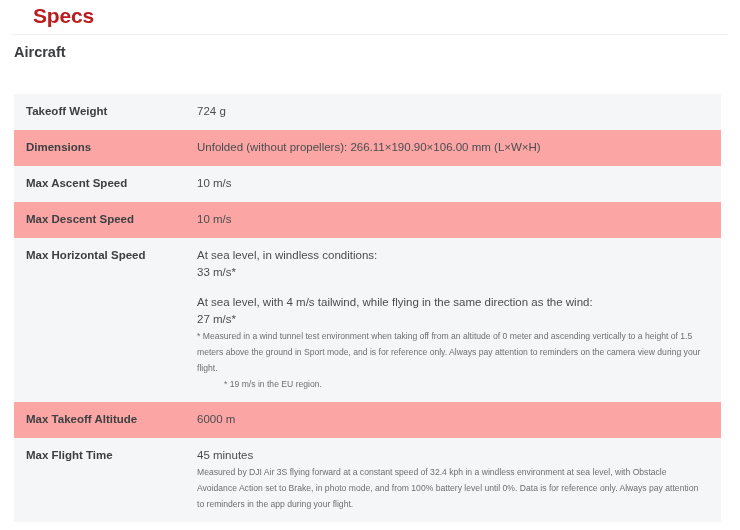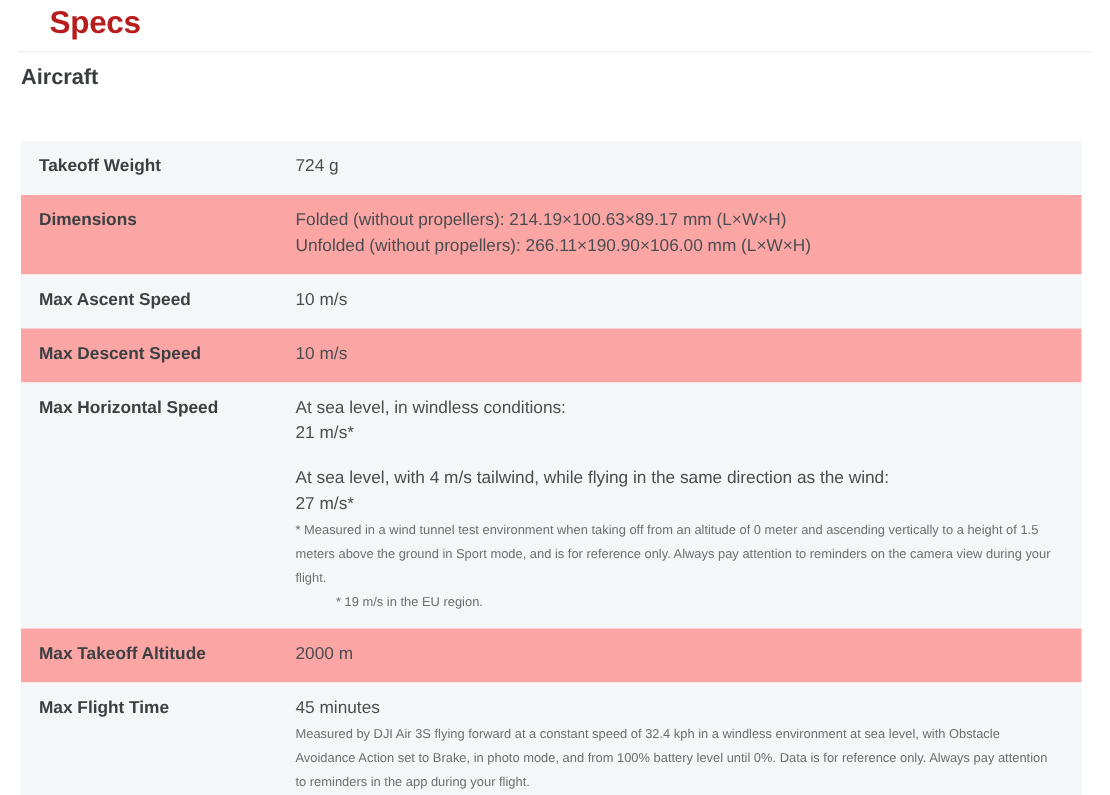--- a/index.html
+++ b/index.html
@@ -135,21 +135,20 @@
     <div class="spec-row shaded">
       <div class="spec-label">Takeoff Weight</div>
       <div class="spec-value">
         <span class="value-line">724 g</span>
       </div>
     </div>
 
     <div class="spec-row plain">
       <div class="spec-label">Dimensions</div>
       <div class="spec-value">
-        <span class="value-line">Folded (without propellers): 214.19×100.63×89.17 mm (L×W×H)</span>
         <span class="value-line">Unfolded (without propellers): 266.11×190.90×106.00 mm (L×W×H)</span>
       </div>
     </div>
 
     <div class="spec-row shaded">
       <div class="spec-label">Max Ascent Speed</div>
       <div class="spec-value">
         <span class="value-line">10 m/s</span>
       </div>
     </div>
@@ -158,33 +157,33 @@
       <div class="spec-label">Max Descent Speed</div>
       <div class="spec-value">
         <span class="value-line">10 m/s</span>
       </div>
     </div>
 
     <div class="spec-row shaded">
       <div class="spec-label">Max Horizontal Speed</div>
       <div class="spec-value">
         <span class="value-line">At sea level, in windless conditions:</span>
-        <span class="value-line">21 m/s*</span>
+        <span class="value-line">33 m/s*</span>
         <span class="value-gap"></span>
         <span class="value-line">At sea level, with 4 m/s tailwind, while flying in the same direction as the wind:</span>
         <span class="value-line">27 m/s*</span>
         <span class="note">* Measured in a wind tunnel test environment when taking off from an altitude of 0 meter and ascending vertically to a height of 1.5 meters above the ground in Sport mode, and is for reference only. Always pay attention to reminders on the camera view during your flight.</span>
         <span class="note-tight">* 19 m/s in the EU region.</span>
       </div>
     </div>
 
     <div class="spec-row plain">
       <div class="spec-label">Max Takeoff Altitude</div>
       <div class="spec-value">
-        <span class="value-line">2000 m</span>
+        <span class="value-line">6000 m</span>
       </div>
     </div>
 
     <div class="spec-row shaded">
       <div class="spec-label">Max Flight Time</div>
       <div class="spec-value">
         <span class="value-line">45 minutes</span>
         <span class="note">Measured by DJI Air 3S flying forward at a constant speed of 32.4 kph in a windless environment at sea level, with Obstacle Avoidance Action set to Brake, in photo mode, and from 100% battery level until 0%. Data is for reference only. Always pay attention to reminders in the app during your flight.</span>
       </div>
     </div>

